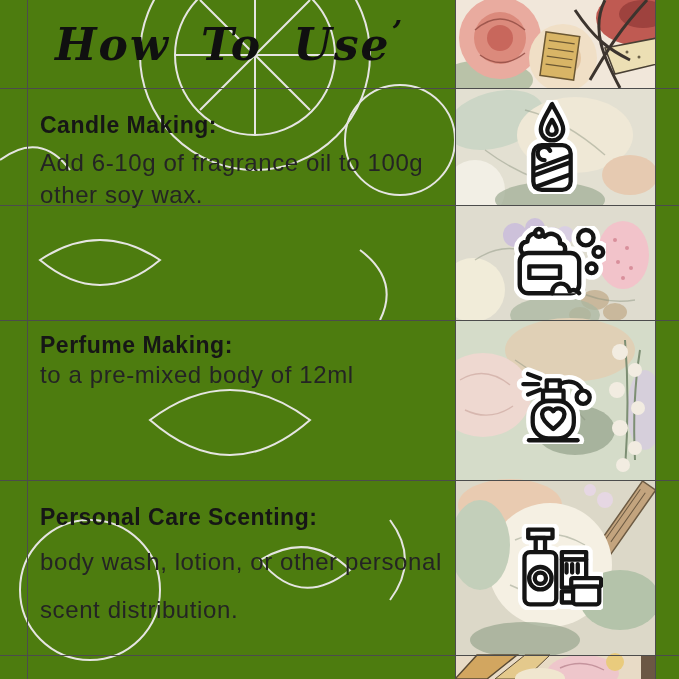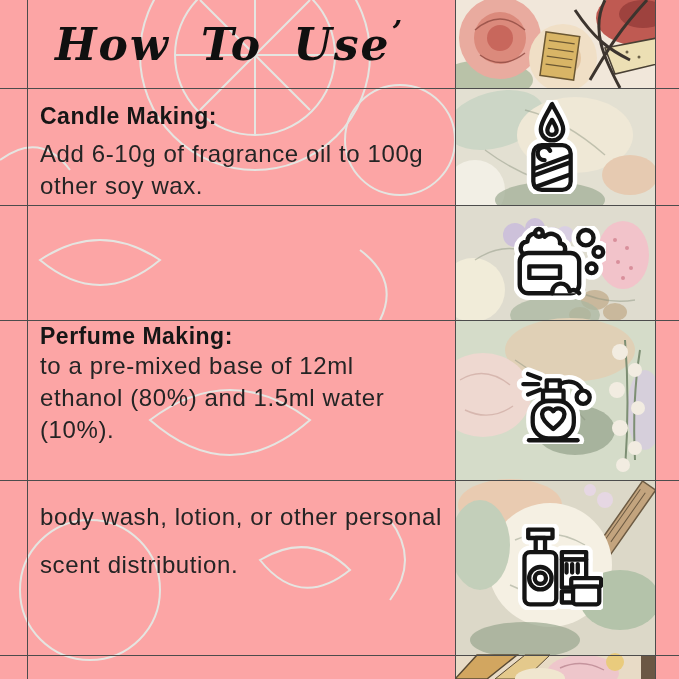--- a/index.html
+++ b/index.html
@@ -1,26 +1,26 @@
 <!DOCTYPE html>
 <html><head>
 <meta charset="utf-8">
 <style>
   html,body{margin:0;padding:0;}
   .page{position:relative;width:679px;height:679px;overflow:hidden;
-        background:#fca5a5;font-family:"Liberation Sans",sans-serif;color:#1c1c1c;}
+        background:#4d7c0f;font-family:"Liberation Sans",sans-serif;color:#1c1c1c;}
   .texture{position:absolute;left:0;top:0;z-index:0;}
   .art-strip{position:absolute;left:455px;top:0;width:200px;height:679px;z-index:1;}
   .vline{position:absolute;top:0;bottom:0;width:1px;background:#4c4c4c;z-index:2;}
   .hline{position:absolute;left:0;right:0;height:1px;background:#4c4c4c;z-index:2;}
   .title{position:absolute;left:55px;top:14px;z-index:3;
          font-family:"DejaVu Serif",serif;font-style:italic;font-weight:600;
          font-size:44px;letter-spacing:2px;word-spacing:14px;color:#101010;}
   .flourish{font-size:30px;vertical-align:18px;margin-left:1px;}
-  .section{position:absolute;left:40px;width:405px;z-index:3;padding-top:15px;}
+  .section{position:absolute;left:40px;width:405px;z-index:3;padding-top:24px;}
   .section h2{margin:0;font-size:23px;font-weight:bold;letter-spacing:.5px;color:#161616;}
   .section p{margin:8px 0 0 0;font-size:24px;line-height:32px;letter-spacing:.6px;color:#242424;}
   .icon{position:absolute;z-index:3;}
   .halo{stroke:#ffffff;stroke-width:14;fill:#ffffff;stroke-linecap:round;stroke-linejoin:round;}
   .ink *{stroke:#141414;stroke-width:4.6;fill:#ffffff;stroke-linecap:round;stroke-linejoin:round;}
   .sk{fill:none;stroke:#87907d;stroke-opacity:.45;stroke-width:1.4;}
   .tx{fill:none;stroke:#e5e5e1;stroke-width:2;}
 </style>
 </head>
 <body>
@@ -142,26 +142,26 @@
 
   <div class="section" style="top:88px">
     <h2>Candle Making:</h2>
     <p>Add 6-10g of fragrance oil to 100g</p>
     <p style="margin-top:0">other soy wax.</p>
   </div>
 
 
   <div class="section" style="top:308px">
     <h2>Perfume Making:</h2>
-    <p style="margin-top:0">to a pre-mixed base of 12ml</p>
-    <p style="margin-top:0">ethanol (80%) and 1.5ml water (10%).</p>
+    <p style="margin-top:0">to a pre-mixed body of 12ml</p>
   </div>
 
   <div class="section" style="top:480px">
-    <p style="margin-top:6px">body wash, lotion, or other personal</p>
+    <h2>Personal Care Scenting:</h2>
+    <p style="margin-top:15px">body wash, lotion, or other personal</p>
     <p style="margin-top:16px">scent distribution.</p>
   </div>
 
   <svg class="icon" style="left:524px;top:100px" width="56" height="94" viewBox="0 0 60 100">
     <defs>
       <g id="g-candle">
         <path d="M30,4 C24,16 18,23 18,31 a12,12 0 0 0 24,0 C42,23 36,16 30,4 Z"></path>
         <path class="ln" d="M30,21 c-3,5 -5,8 -5,11 a5,5 0 0 0 10,0 c0,-3 -2,-6 -5,-11 Z"></path>
         <rect x="10" y="48" width="40" height="48" rx="9"></rect>
         <path class="ln" d="M22,64 a7,7 0 1 1 6,-10"></path>

